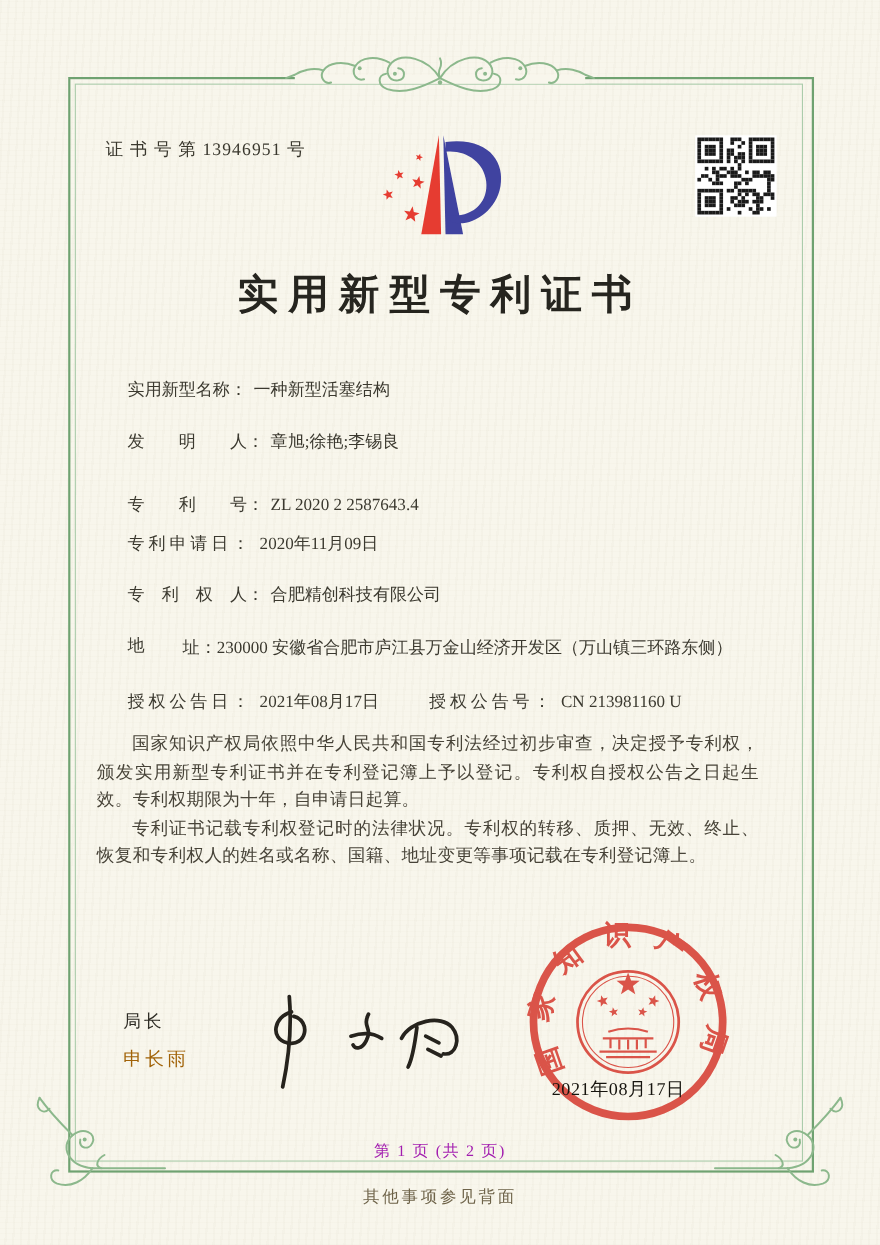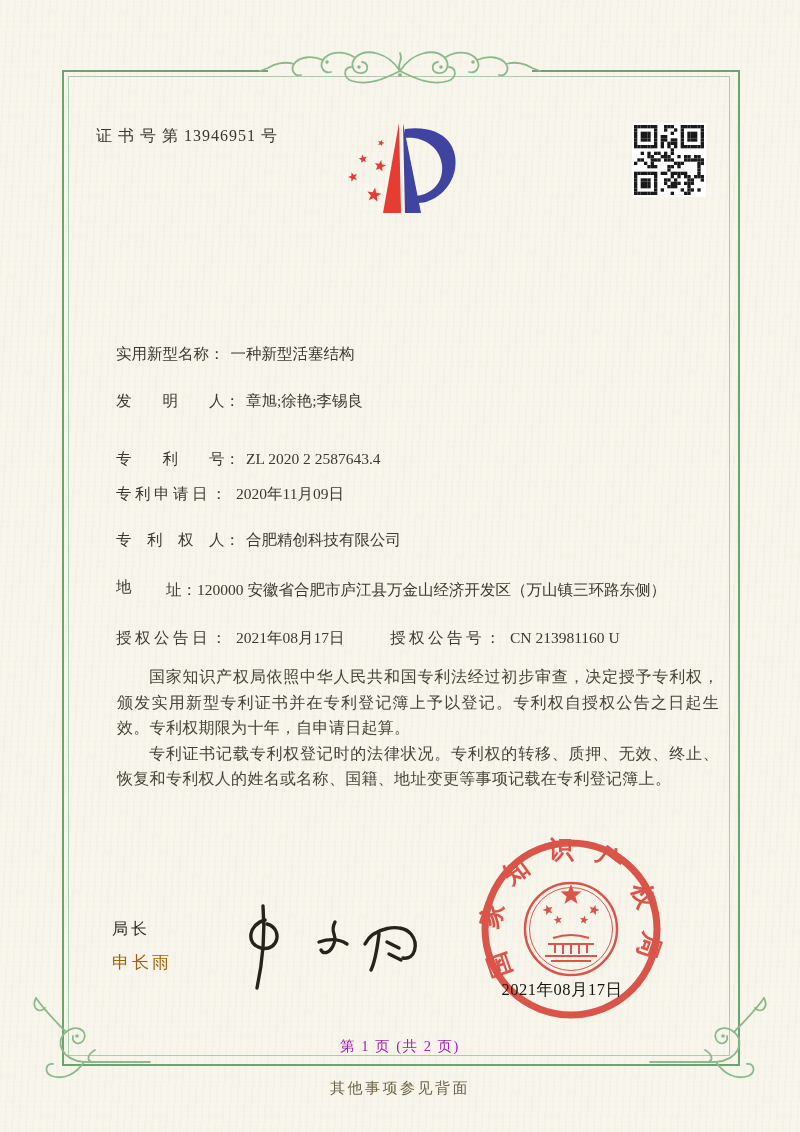--- a/index.html
+++ b/index.html
@@ -25,21 +25,21 @@
   .title{position:absolute;left:0;right:0;top:243px;text-align:center;font-size:37px;font-weight:bold;
          letter-spacing:9px;color:#26251f;white-space:nowrap;}
 
   .frow{position:absolute;left:116px;font-size:15.5px;color:#3b392f;white-space:nowrap;}
   .frow .fvalue{margin-left:6px;}
   .ls4{letter-spacing:3.5px;}
   .addr-first{position:absolute;left:0;top:0;}
   .addr-rest{margin-left:50px;width:516px;white-space:normal;line-height:26px;}
   .grant2{position:absolute;left:274px;top:0;}
 
-  .paras{position:absolute;left:117px;top:664px;width:602px;font-size:16px;line-height:25.5px;
+  .paras{position:absolute;left:88px;top:664px;width:602px;font-size:16px;line-height:25.5px;
          text-align:justify;color:#474338;}
   .paras p{margin:0;text-indent:2em;letter-spacing:.3px;}
 
   .signoff-title{position:absolute;left:112px;top:919px;font-size:16px;letter-spacing:3px;color:#2d2b24;}
   .signoff-name{position:absolute;left:112px;top:951px;font-size:17px;letter-spacing:3px;color:#a16207;}
   .sig{stroke:#26231d;stroke-width:3.4;fill:none;stroke-linecap:round;stroke-linejoin:round;}
   .seal-date{position:absolute;left:468px;top:979px;width:188px;text-align:center;
              font-size:16.5px;color:#16140e;letter-spacing:.5px;white-space:nowrap;}
   .pagefoot{position:absolute;left:0;right:0;top:1037px;text-align:center;font-size:14.5px;
             letter-spacing:1.5px;color:#a21caf;}
@@ -301,39 +301,40 @@
       <rect x="8.67" y="68.67" width="3.33" height="3.33" fill="#1a1a1a"></rect>
       <rect x="12.00" y="68.67" width="3.33" height="3.33" fill="#1a1a1a"></rect>
       <rect x="15.33" y="68.67" width="3.33" height="3.33" fill="#1a1a1a"></rect>
       <rect x="18.67" y="68.67" width="3.33" height="3.33" fill="#1a1a1a"></rect>
       <rect x="22.00" y="68.67" width="3.33" height="3.33" fill="#1a1a1a"></rect>
       <rect x="38.67" y="68.67" width="3.33" height="3.33" fill="#1a1a1a"></rect>
       <rect x="52.00" y="68.67" width="3.33" height="3.33" fill="#1a1a1a"></rect>
       <rect x="55.33" y="68.67" width="3.33" height="3.33" fill="#1a1a1a"></rect>
     </svg>
 
+  <div class="title">实用新型专利证书</div>
 
   <div class="frow" style="top:344px;">
     <span class="flabel">实用新型名称：</span><span class="fvalue">一种新型活塞结构</span>
   </div>
   <div class="frow" style="top:391px;">
     <span class="flabel">发　　明　　人：</span><span class="fvalue">章旭;徐艳;李锡良</span>
   </div>
   <div class="frow" style="top:437px;margin-top:12px;">
     <span class="flabel">专　　利　　号：</span><span class="fvalue">ZL 2020 2 2587643.4</span>
   </div>
   <div class="frow" style="top:484px;">
     <span class="flabel ls4">专利申请日：</span><span class="fvalue">2020年11月09日</span>
   </div>
   <div class="frow" style="top:530px;">
     <span class="flabel">专　利　权　人：</span><span class="fvalue">合肥精创科技有限公司</span>
   </div>
   <div class="frow" style="top:577px;">
     <span class="addr-first">地</span>
-    <div class="addr-rest"><span>址：</span><span>120000 安徽省合肥市庐江县万金山经济开发区（万山镇三环路东侧）</span></div>
+    <div class="addr-rest"><span>址：</span><span>230000 安徽省合肥市庐江县万金山经济开发区（万山镇三环路东侧）</span></div>
   </div>
   <div class="frow" style="top:628px;">
     <span class="flabel ls4">授权公告日：</span><span class="fvalue">2021年08月17日</span>
     <span class="grant2">
       <span class="flabel ls4">授权公告号：</span><span class="fvalue">CN 213981160 U</span>
     </span>
   </div>
 
   <div class="paras">
     <p>国家知识产权局依照中华人民共和国专利法经过初步审查，决定授予专利权，颁发实用新型专利证书并在专利登记簿上予以登记。专利权自授权公告之日起生效。专利权期限为十年，自申请日起算。</p>

